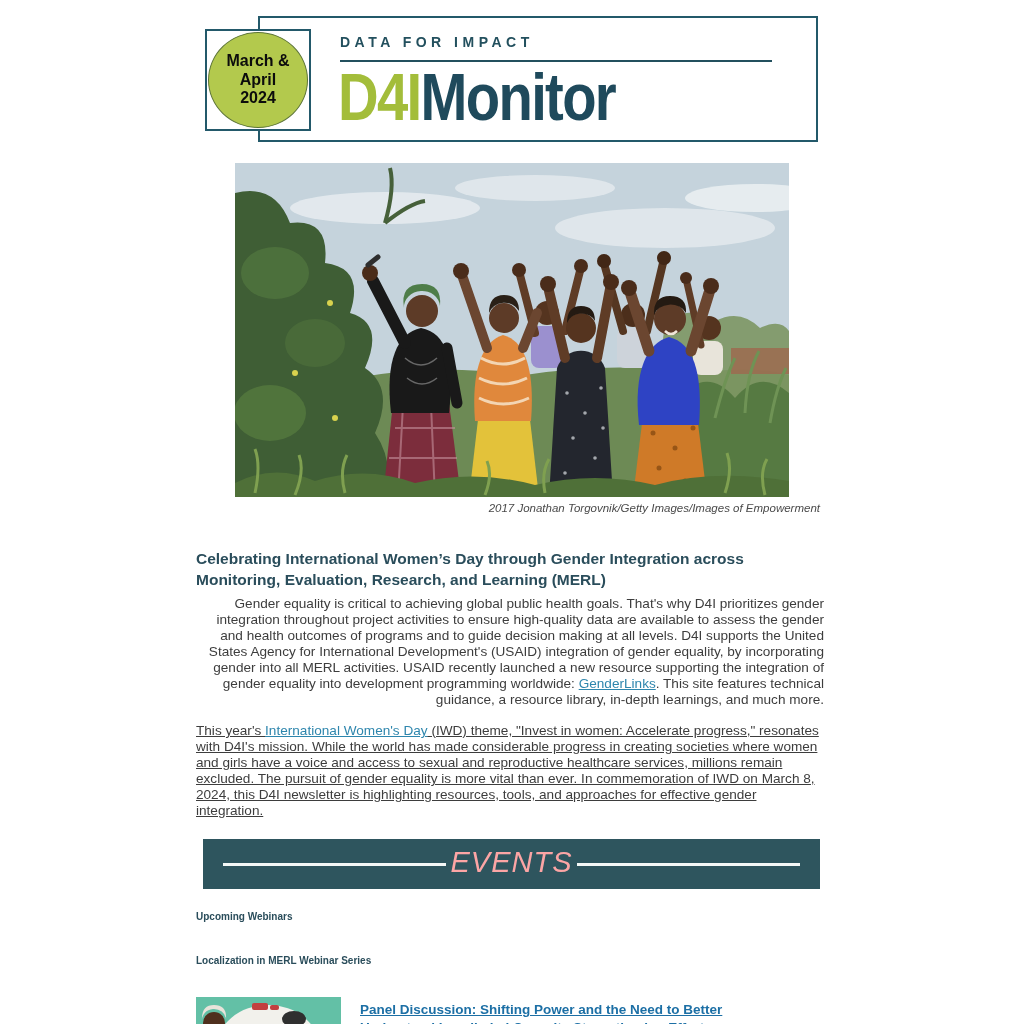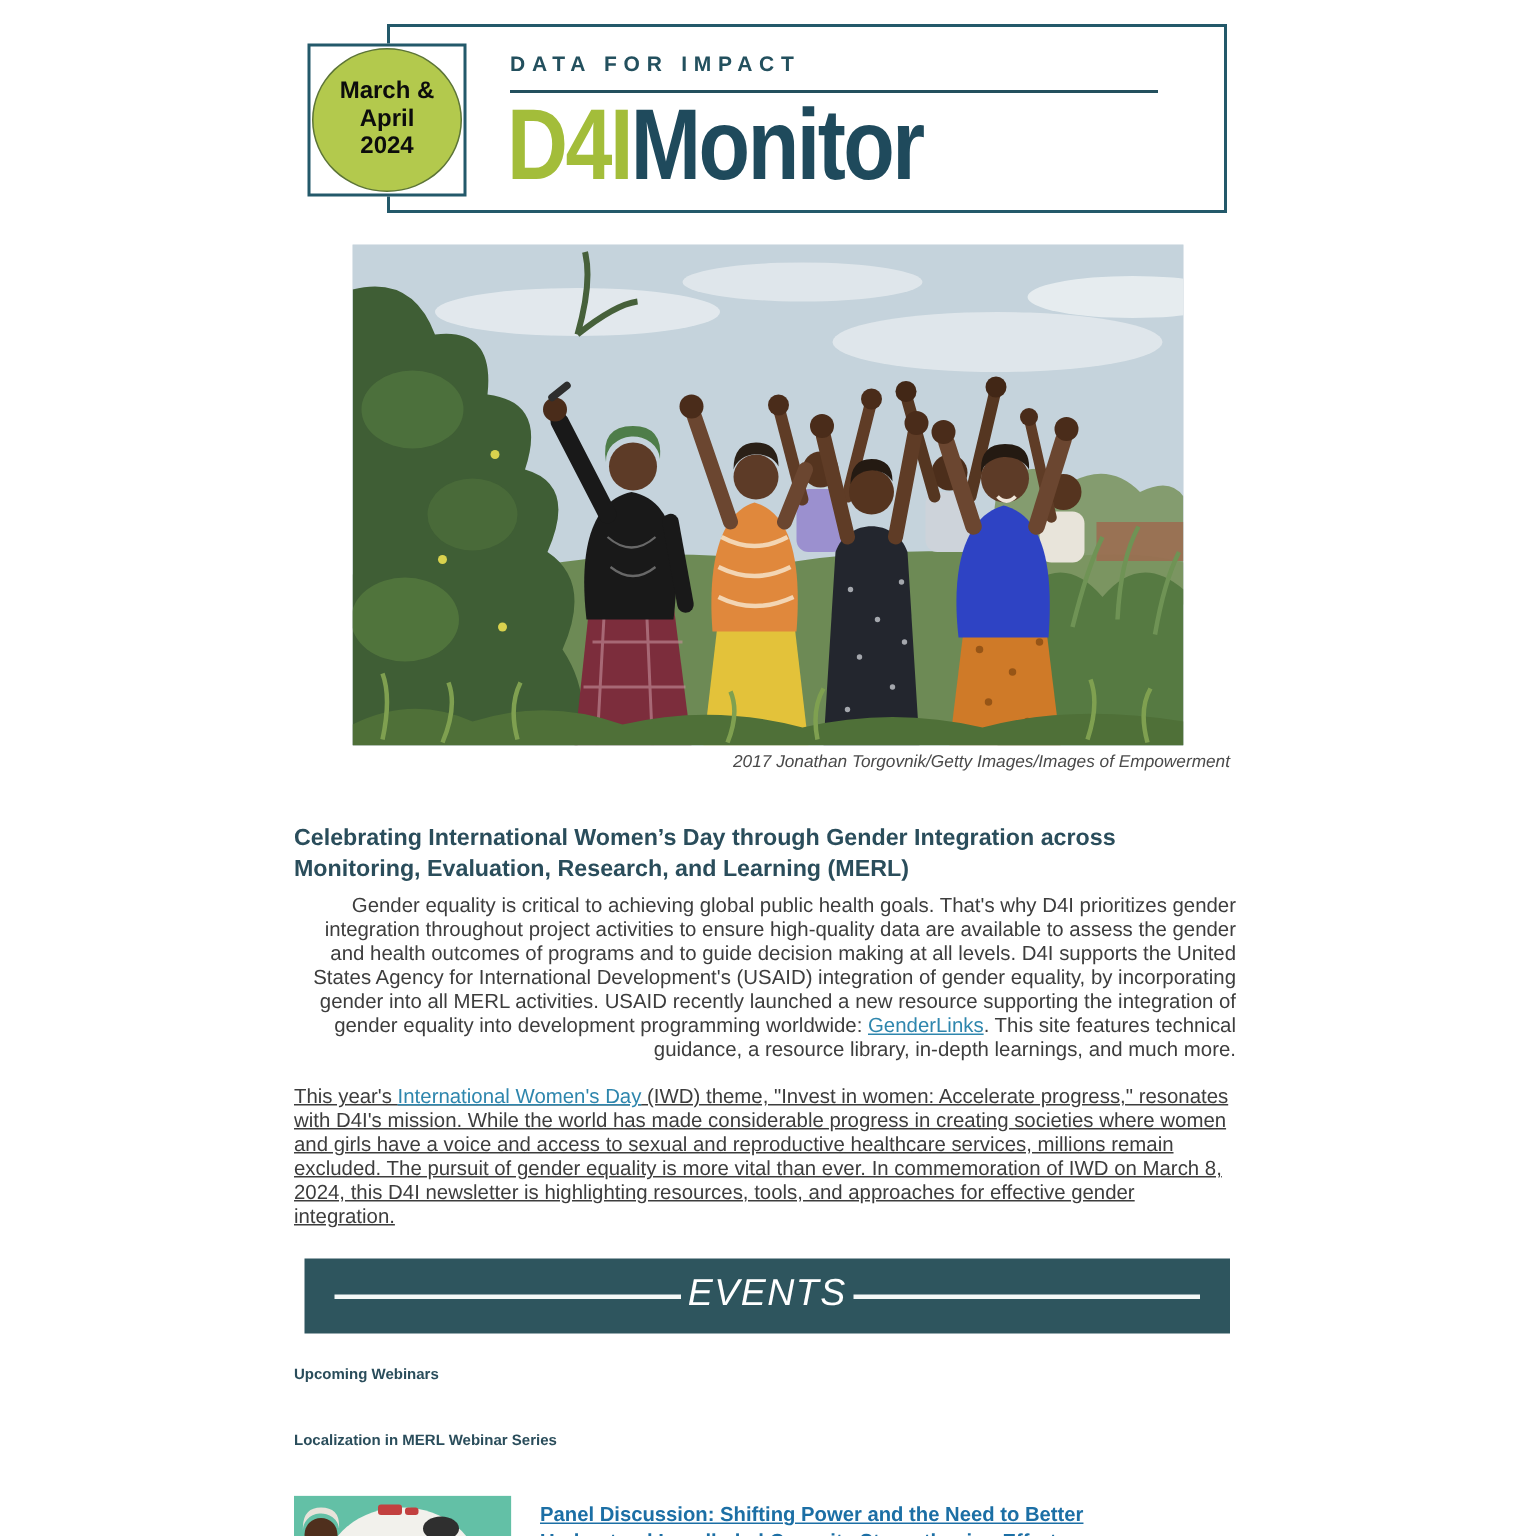--- a/index.html
+++ b/index.html
@@ -27,21 +27,21 @@
   .para { left: 196px; width: 628px; font-size: 13.6px; line-height: 16px; color: #3d3d3d; }
   .p1 { top: 596px; text-align: right; }
   .p2 { top: 723px; text-decoration: underline; }
   .body-link { color: #2e86ad; text-decoration: underline; cursor: pointer; }
 
   
   .events-banner { left: 203px; top: 839px; width: 617px; height: 50px; background: #2e555e; display: flex; align-items: center; }
   .events-line { height: 3px; background: #f4f8f7; flex: 1; }
   .events-line.left { margin-left: 20px; }
   .events-line.right { margin-right: 20px; }
-  .events-label { color: #ffffff; font-size: 25px; font-style: italic; letter-spacing: 1px; padding: 0 4px 4px 4px; white-space: nowrap; }
+  .events-label { color: #fca5a5; font-size: 29px; font-style: italic; letter-spacing: 1px; padding: 0 4px 4px 4px; white-space: nowrap; }
 
   
   .section-head { left: 196px; font-size: 10px; font-weight: bold; color: #2a4d5b; }
   .h-upcoming { top: 911px; }
   .h-series { top: 955px; }
 
   .thumb { left: 196px; top: 997px; width: 145px; height: 90px; overflow: hidden; cursor: pointer; }
   .webinar-link { left: 360px; top: 1001px; width: 420px; font-size: 13.5px; font-weight: bold; line-height: 17.5px; color: #1c6fa5; text-decoration: underline; cursor: pointer; }
 </style>
 </head>

